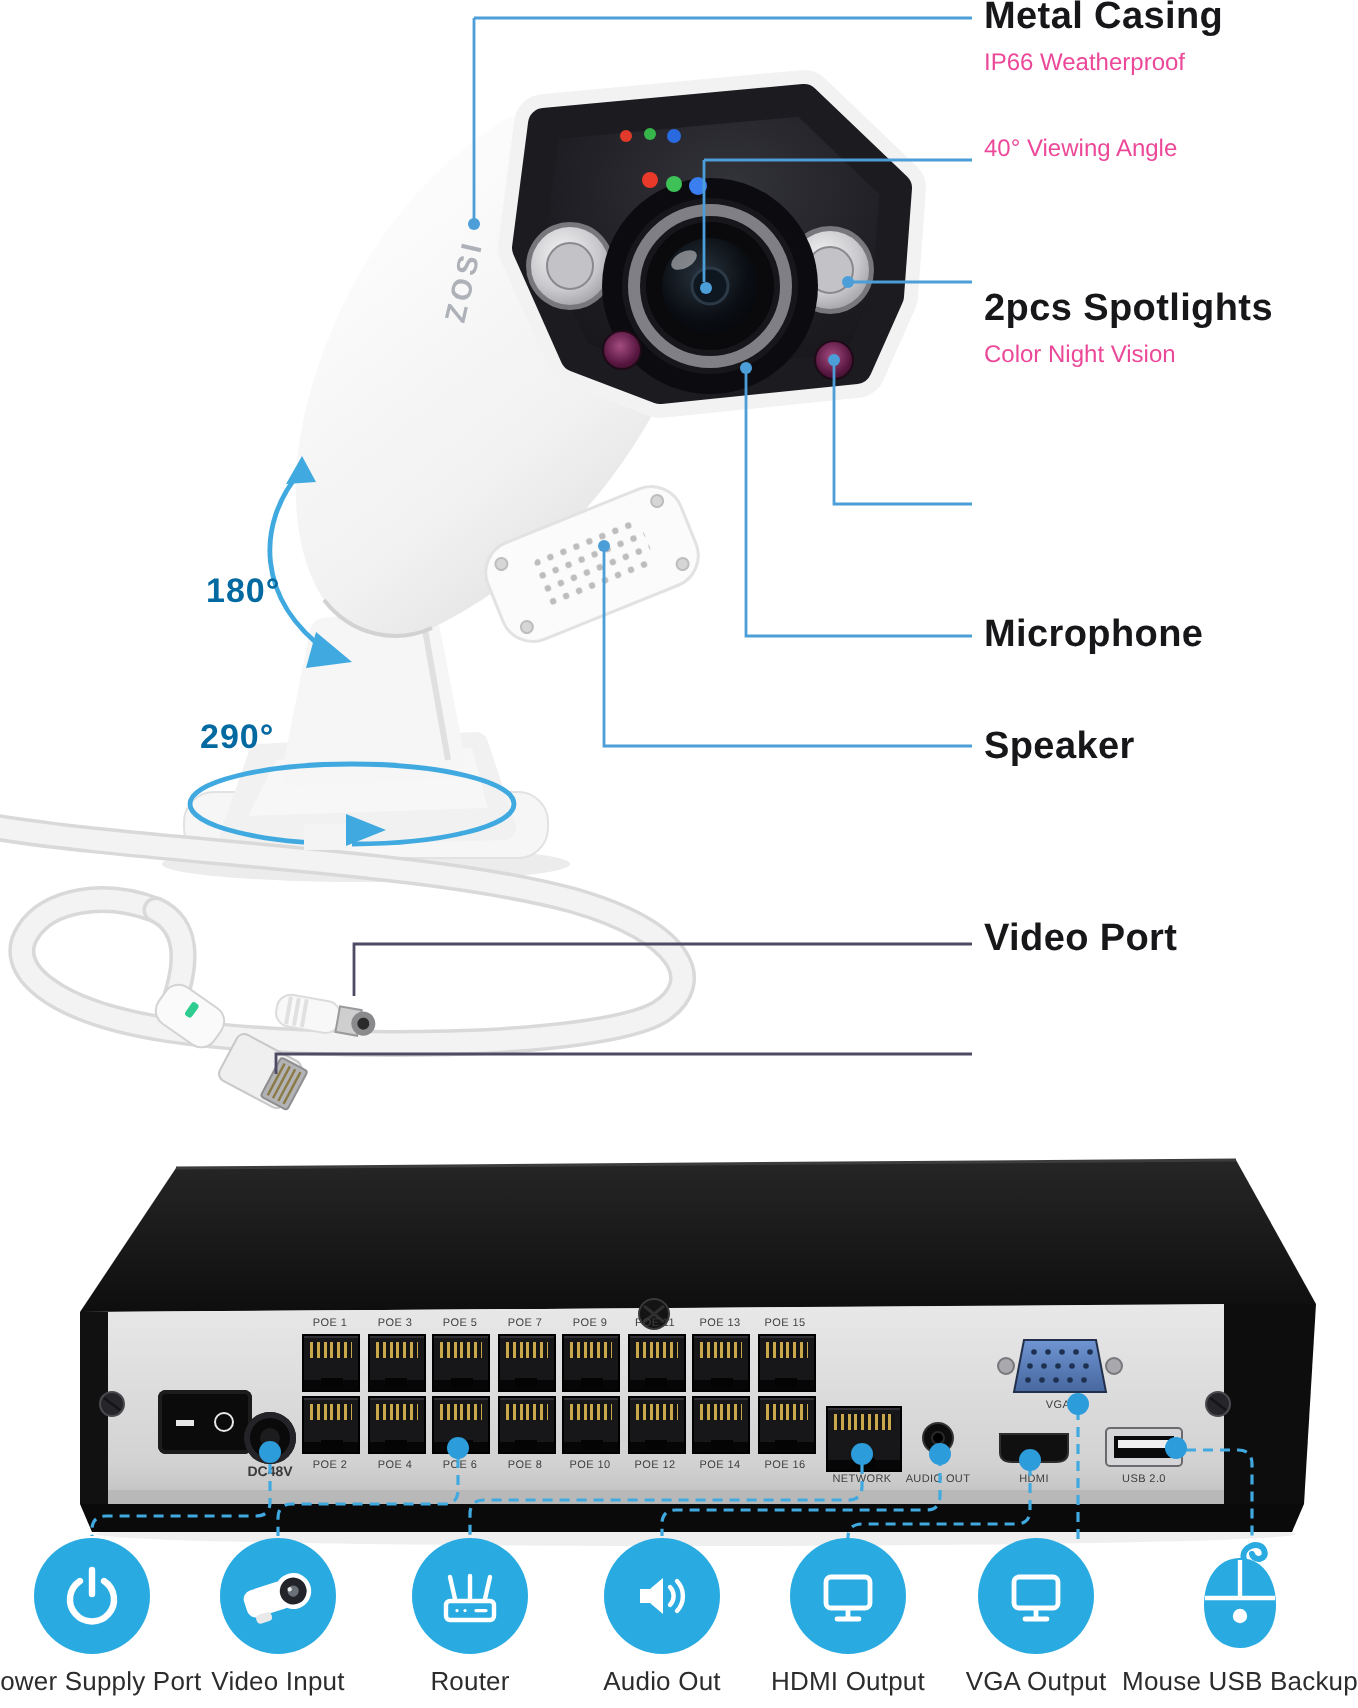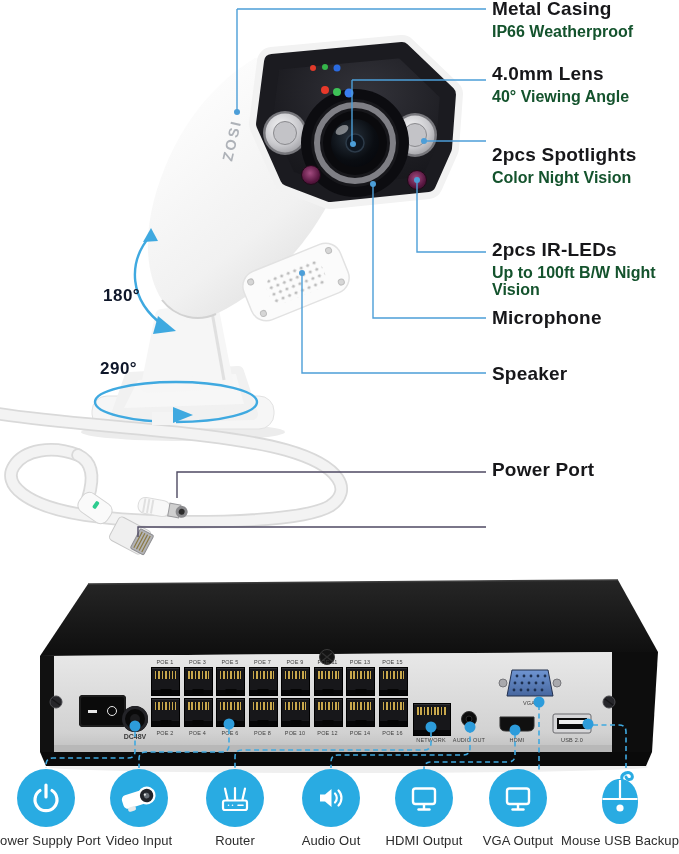--- a/index.html
+++ b/index.html
@@ -4,23 +4,23 @@
 <style>
   html,body{margin:0;padding:0;background:#fff;}
   .canvas{position:relative;width:679px;height:854px;background:#fff;overflow:hidden;
           font-family:"Liberation Sans",sans-serif;}
   svg.layer{position:absolute;left:0;top:0;pointer-events:none;}
   .z1{z-index:1}.z2{z-index:2}.z3{z-index:3}
 
   
   .callout{position:absolute;left:492px;z-index:2;}
   .callout .t{font-size:19px;font-weight:700;color:#17171a;line-height:22px;letter-spacing:.2px;}
-  .callout .s{font-size:16px;font-weight:700;color:#14532d;line-height:17px;margin-top:3px;}
-
-  .angle{position:absolute;z-index:2;font-size:17px;font-weight:700;color:#0f172a;letter-spacing:.5px;}
+  .callout .s{font-size:12px;font-weight:400;color:#ec4899;line-height:17px;margin-top:3px;}
+
+  .angle{position:absolute;z-index:2;font-size:17px;font-weight:700;color:#0369a1;letter-spacing:.5px;}
   .poe-lb{position:absolute;width:32px;text-align:center;font-size:5.5px;color:#3f3f3f;
           letter-spacing:.2px;z-index:2;}
   .rj45{position:absolute;background:#17171a;border:1px solid #000;
         box-shadow:inset 0 1px 0 #303034, inset 0 -5px 0 #060607;z-index:2;}
   .rj45::before{content:"";position:absolute;left:3px;right:3px;top:3px;height:8px;
         background:repeating-linear-gradient(90deg,#c9a84c 0,#c9a84c 1.5px,#141414 1.5px,#141414 3.4px);}
   .rj45::after{content:"";position:absolute;left:50%;transform:translateX(-50%);bottom:1px;
         width:11px;height:5px;background:#040404;}
   .switch{position:absolute;left:79px;top:695px;width:47px;height:32px;background:#0b0b0b;
         border-radius:4px;z-index:2;box-shadow:inset 0 0 0 2px #1c1c1c;}
@@ -258,39 +258,34 @@
 
   <svg class="layer z2" width="679" height="854" viewBox="0 0 679 854">
     <text transform="translate(232,162) rotate(-77)" font-family="Liberation Sans, sans-serif" font-size="14.5" font-weight="bold" fill="#aeb2b8" letter-spacing="2">ZOSI</text>
   </svg>
 
   <div class="callout" style="top:-2px">
     <div class="t">Metal Casing</div>
     <div class="s">IP66 Weatherproof</div>
   </div>
   <div class="callout" style="top:63px">
-    <div class="t">4.0mm Lens</div>
     <div class="s">40° Viewing Angle</div>
   </div>
   <div class="callout" style="top:144px">
     <div class="t">2pcs Spotlights</div>
     <div class="s">Color Night Vision</div>
   </div>
-  <div class="callout" style="top:239px">
-    <div class="t">2pcs IR-LEDs</div>
-    <div class="s">Up to 100ft B/W Night Vision</div>
-  </div>
   <div class="callout" style="top:307px">
     <div class="t">Microphone</div>
   </div>
   <div class="callout" style="top:363px">
     <div class="t">Speaker</div>
   </div>
   <div class="callout" style="top:459px">
-    <div class="t">Power Port</div>
+    <div class="t">Video Port</div>
   </div>
 
   <div class="angle" style="left:103px;top:286px">180°</div>
   <div class="angle" style="left:100px;top:359px">290°</div>
 
   <div class="switch">
     <div class="dash"></div>
       <div class="ring"></div>
   </div>
   <div class="dcport"></div>

